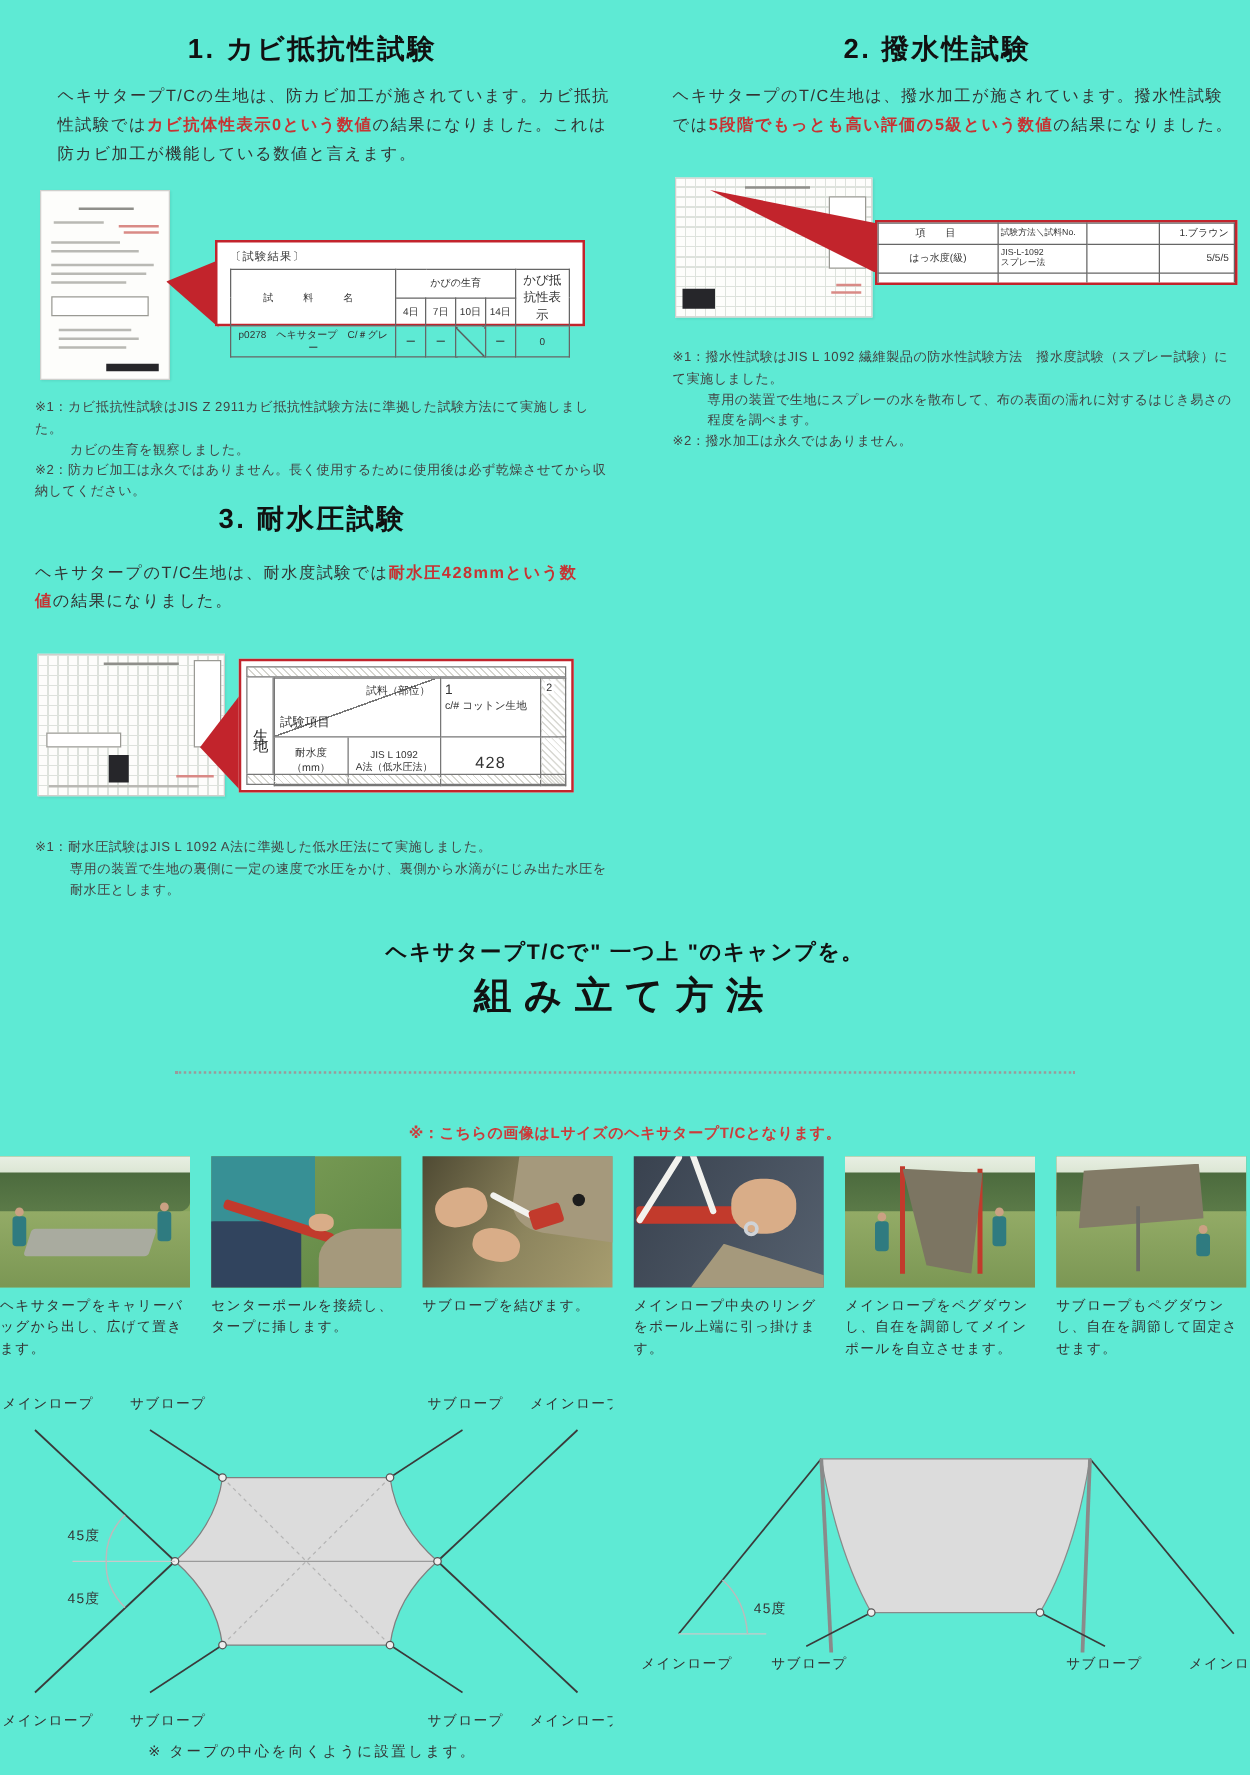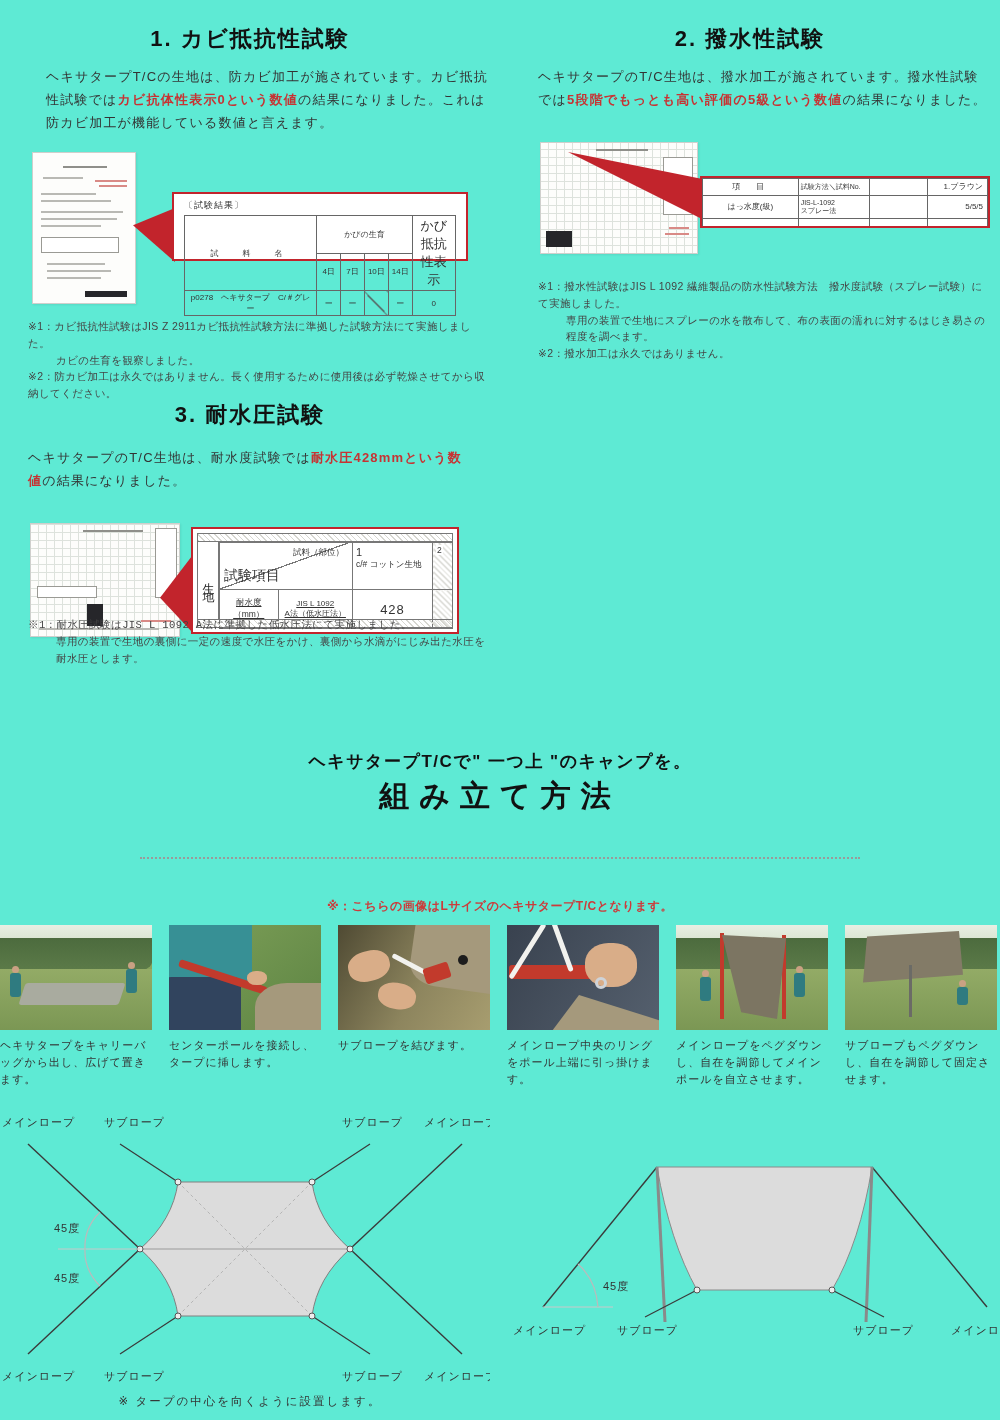--- a/index.html
+++ b/index.html
@@ -30,21 +30,21 @@
   .arrow { position:absolute; background:#c2242c; }
 
   
   .c1-label { font-size:9px; color:#333; margin:5px 0 3px 10px; letter-spacing:1px; }
   table.ct { border-collapse:collapse; }
   table.ct td, table.ct th { border:1px solid #666; font-weight:normal; text-align:center;
       font-size:8px; color:#333; padding:1px 2px; }
   .c1-table { margin:0 auto; width:272px; }
   .c1-table .sample-h { width:122px; letter-spacing:8px; }
   .c1-table .day { width:22px; }
-  .c1-table .resist { width:40px; font-size:13px; }
+  .c1-table .resist { width:40px; font-size:10px; }
   .c1-table .data-row td { height:22px; font-size:8px; }
   .diag-cell { background:linear-gradient(to top right, transparent calc(50% - 0.6px), #555 calc(50% - 0.6px) calc(50% + 0.6px), transparent calc(50% + 0.6px)); }
 
   
   .c2-table { width:100%; height:100%; }
   .c2-table td { font-size:8px; }
   .c2-table .item { width:96px; letter-spacing:4px; }
   .c2-table .method { width:72px; text-align:left; font-size:7px; line-height:1.15; }
   .c2-table .blank { width:58px; }
   .c2-table .result { width:60px; text-align:right; padding-right:4px; }
@@ -57,21 +57,21 @@
   .c3-strip.top { top:0; } .c3-strip.bottom { bottom:0; }
   .c3-mid { position:absolute; left:0; right:0; top:9px; bottom:9px; display:flex; }
   .c3-side { width:22px; border:1px solid #777; border-top:none; border-bottom:none;
              display:flex; align-items:center; justify-content:center;
              writing-mode:vertical-rl; font-size:12px; letter-spacing:8px; color:#222; }
   .c3-tbl { flex:1; border-collapse:collapse; }
   .c3-tbl td { border:1px solid #777; font-size:8.5px; color:#333; text-align:center; padding:0 2px; }
   .c3-diag { position:relative; width:128px; height:46px;
       background:linear-gradient(to bottom right, transparent calc(50% - 0.6px), #777 calc(50% - 0.6px) calc(50% + 0.6px), transparent calc(50% + 0.6px)); }
   .c3-diag .dt { position:absolute; top:4px; right:4px; font-size:8.5px;padding-left:16px; }
-  .c3-diag .db { position:absolute; bottom:4px; left:4px; font-size:14px; }
+  .c3-diag .db { position:absolute; bottom:4px; left:4px; font-size:10px; }
   .c3-col1 { width:80px; text-align:left !important; vertical-align:top; padding:2px 3px !important; font-size:8.5px; line-height:1.3; }
   .c3-col2 { width:20px; vertical-align:top; text-align:left !important; padding:2px 3px !important; }
   .c3-val  { font-size:13px !important; letter-spacing:1px;margin-left:28px; }
   .c3-meth { font-size:8px !important; line-height:1.25; }
 
   
   .tagline { position:absolute; width:1000px; text-align:center; font-size:17px; font-weight:bold;
              color:#111; letter-spacing:1.5px; }
   .big-heading { position:absolute; width:1000px; text-align:center; font-size:30px; font-weight:bold;
              color:#111; letter-spacing:10px; }
@@ -251,21 +251,21 @@
               <td class="c3-col1">
                 <div style="font-size:11px;">1</div>
                 <div>c/# コットン生地</div>
               </td>
               <td class="c3-col2 hatch">
                 <span style="background:#fff; padding:0 1px;">2</span>
               </td>
             </tr>
             <tr>
               <td style="padding:0;">
-                <table class="ct" style="width:100%; height:38px;text-decoration:underline;">
+                <table class="ct" style="width:100%; height:38px;">
                   <tbody>
                         <tr>
                     <td style="border:none; border-right:1px solid #777; width:58px; font-size:8.5px;">耐水度（mm）</td>
                     <td style="border:none;" class="c3-meth">
                       <div>JIS L 1092</div>
                       <div>A法（低水圧法）</div>
                     </td>
                   </tr>
                 </tbody>
                     </table>
@@ -273,21 +273,21 @@
               <td class="c3-val">428</td>
               <td class="hatch"></td>
             </tr>
           </tbody>
             </table>
         </div>
         <div class="c3-strip bottom hatch"></div>
       </div>
     </div>
 
-    <div class="sec-notes" style="left:28px; top:617px; width:465px;font-family:Liberation Mono, monospace;">
+    <div class="sec-notes" style="left:28px; top:670px; width:465px;">
       <div>※1：耐水圧試験はJIS L 1092 A法に準拠した低水圧法にて実施しました。</div>
       <div class="note-indent">専用の装置で生地の裏側に一定の速度で水圧をかけ、裏側から水滴がにじみ出た水圧を耐水圧とします。</div>
     </div>
   </section>
 
   <div class="tagline" style="top:750px;">ヘキサタープT/Cで" 一つ上 "のキャンプを。</div>
   <div class="big-heading" style="top:776px;">組み立て方法</div>
   <div class="dot-divider" style="left:140px; top:857px; width:720px;"></div>
   <div class="size-note" style="top:898px;font-weight:bold;">※：こちらの画像はLサイズのヘキサタープT/Cとなります。</div>
 

